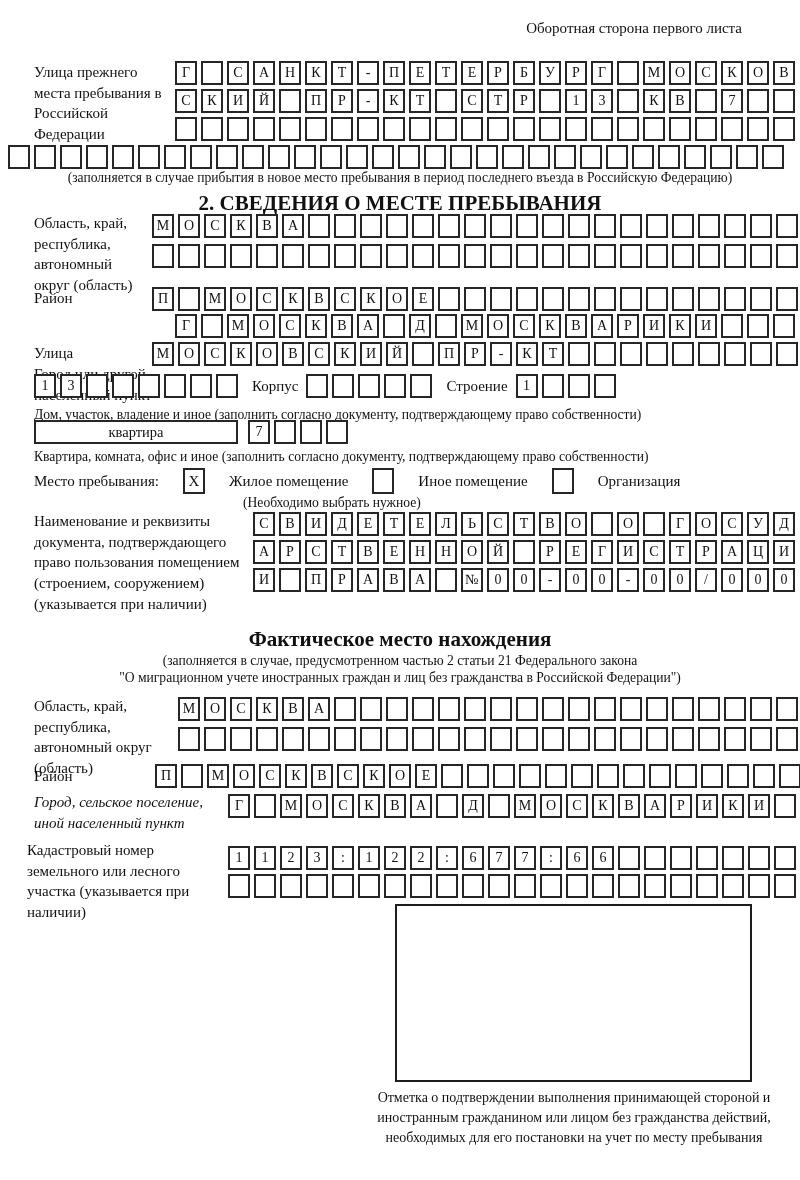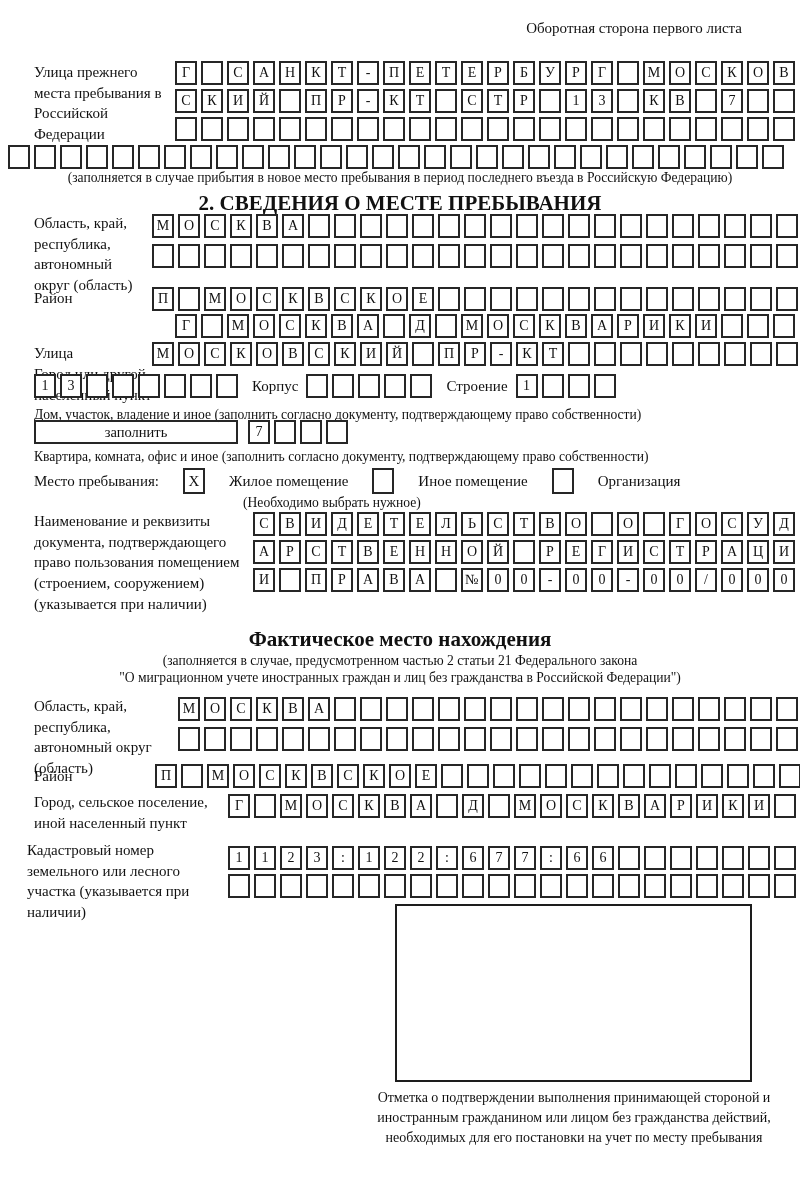--- a/index.html
+++ b/index.html
@@ -323,21 +323,21 @@
   <div class="boxes">
       <div class="cell">1</div>
       <div class="cell"></div>
       <div class="cell"></div>
       <div class="cell"></div>
     </div>
 </div>
 <div class="abs cap" style="top:401px;left:34px;margin-top:6px;">Дом, участок, владение и иное (заполнить согласно документу, подтверждающему право собственности)</div>
 
 <div class="abs inlinerow" style="top:420px;left:34px;gap:10px;">
-  <div class="widebox" style="width:204px;">заполнить</div>
+  <div class="widebox" style="width:204px;">квартира</div>
   <div class="boxes">
       <div class="cell">7</div>
       <div class="cell"></div>
       <div class="cell"></div>
       <div class="cell"></div>
     </div>
 </div>
 <div class="abs cap" style="top:449px;left:34px;">Квартира, комната, офис и иное (заполнить согласно документу, подтверждающему право собственности)</div>
 
 <div class="abs inlinerow" style="top:468px;left:34px;gap:24px;">
@@ -506,21 +506,21 @@
     <div class="cell"></div>
     <div class="cell"></div>
     <div class="cell"></div>
     <div class="cell"></div>
     <div class="cell"></div>
     <div class="cell"></div>
     <div class="cell"></div>
     <div class="cell"></div>
   </div>
 
-<div class="abs lbl" style="top:792px;left:34px;width:192px;">Город, сельское поселение, иной населенный пункт</div>
+<div class="abs lbl" style="top:792px;left:34px;width:192px;font-style:italic;">Город, сельское поселение, иной населенный пункт</div>
 <div class="abs boxes" style="top:794px;left:228px;">
     <div class="cell">Г</div>
     <div class="cell"></div>
     <div class="cell">М</div>
     <div class="cell">О</div>
     <div class="cell">С</div>
     <div class="cell">К</div>
     <div class="cell">В</div>
     <div class="cell">А</div>
     <div class="cell"></div>

